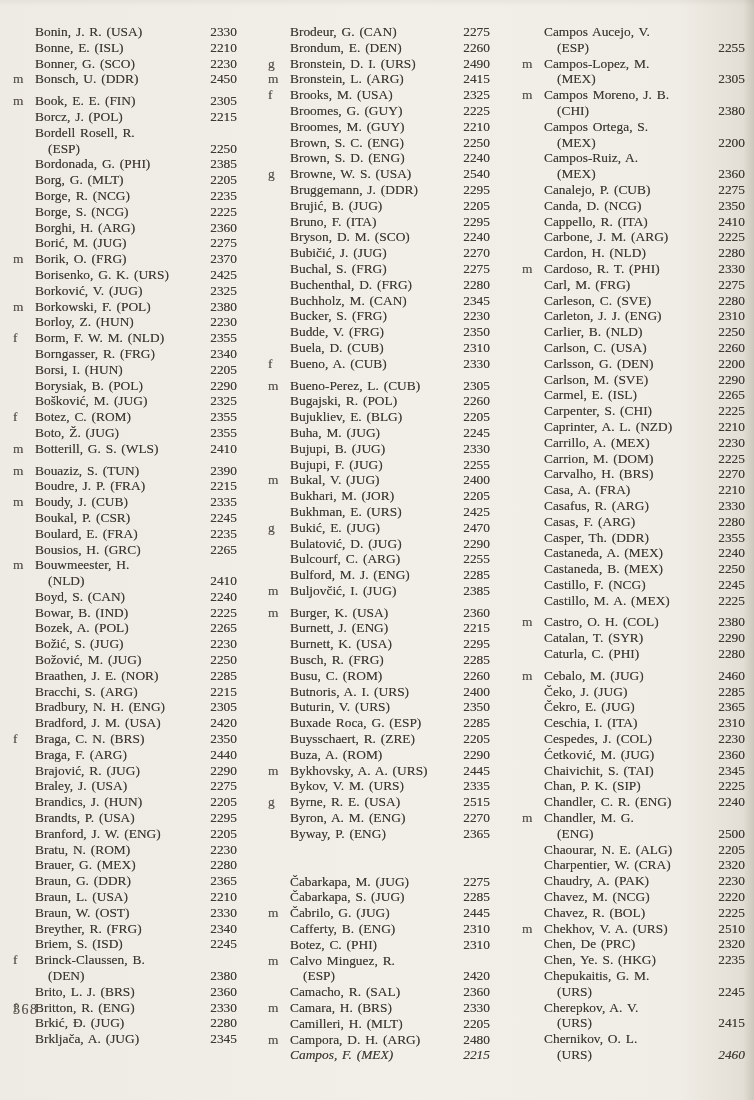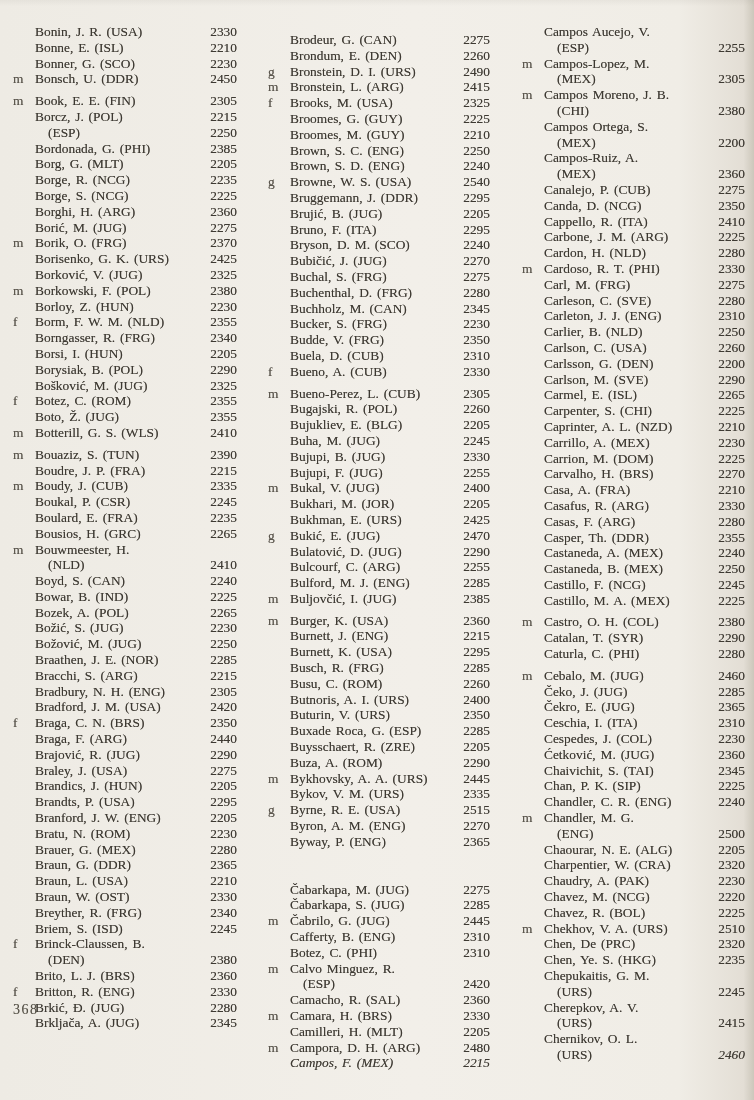--- a/index.html
+++ b/index.html
@@ -13,21 +13,21 @@
     position:absolute;inset:0;
     background:linear-gradient(90deg,#eeebe4 0%,#f2efe9 55%,#f0ede6 90%,#e3ded5 98.6%,#ccc7bb 100%);
   }
   .page::after{ 
     content:"";position:absolute;left:0;top:0;right:0;height:6px;
     background:linear-gradient(180deg,rgba(120,115,105,.08),rgba(120,115,105,0));
     pointer-events:none;
   }
   .col{position:absolute;top:24px;}
   #col1{left:13px;width:224px;}
-  #col2{left:268px;width:222px;margin-top:8px;}
+  #col2{left:268px;width:222px;}
   #col3{left:522px;width:223px;}
   .entry{display:flex;line-height:15.8px;font-size:13.4px;word-spacing:1.5px;
          text-shadow:0 0 .5px rgba(61,57,50,.55);}
   .entry.two{display:block;}
   .l1,.l2{display:flex;line-height:15.8px;}
   .pfx{flex:0 0 22px;color:#5b564d;}
   .nm{flex:1 1 auto;white-space:nowrap;overflow:visible;}
   .rt{flex:0 0 auto;text-align:right;min-width:34px;margin-left:3px;}
   .fed{flex:1 1 auto;padding-left:13px;white-space:nowrap;}
   .gap-sm{height:6px;}
@@ -70,20 +70,24 @@
         <span class="pfx">m</span>
         <span class="nm">Book, E. E. (FIN)</span>
         <span class="rt">2305</span>
       </div>
       <div class="entry">
         <span class="pfx"></span>
         <span class="nm">Borcz, J. (POL)</span>
         <span class="rt">2215</span>
       </div>
       <div class="entry two">
+        <div class="l1">
+          <span class="pfx"></span>
+          <span class="nm">Bordell Rosell, R.</span>
+        </div>
         <div class="l2">
           <span class="pfx"></span>
           <span class="fed">(ESP)</span>
           <span class="rt">2250</span>
         </div>
       </div>
       <div class="entry">
         <span class="pfx"></span>
         <span class="nm">Bordonada, G. (PHI)</span>
         <span class="rt">2385</span>

